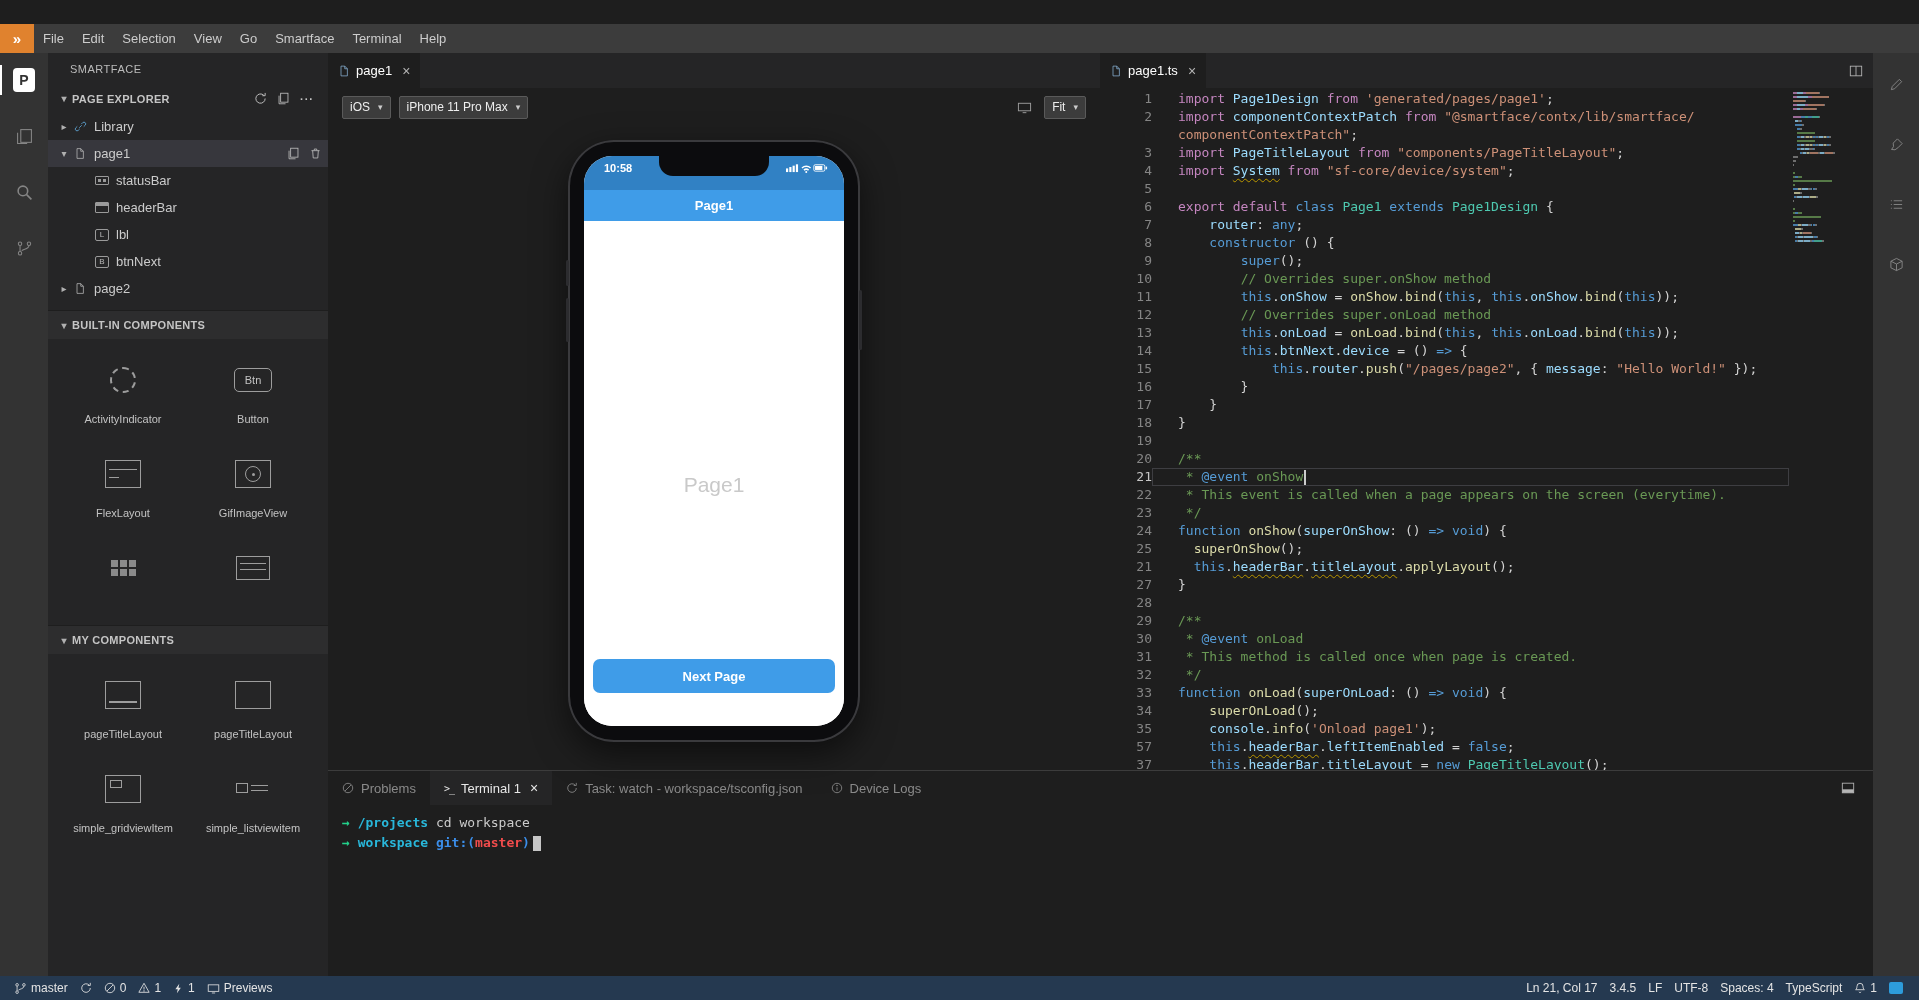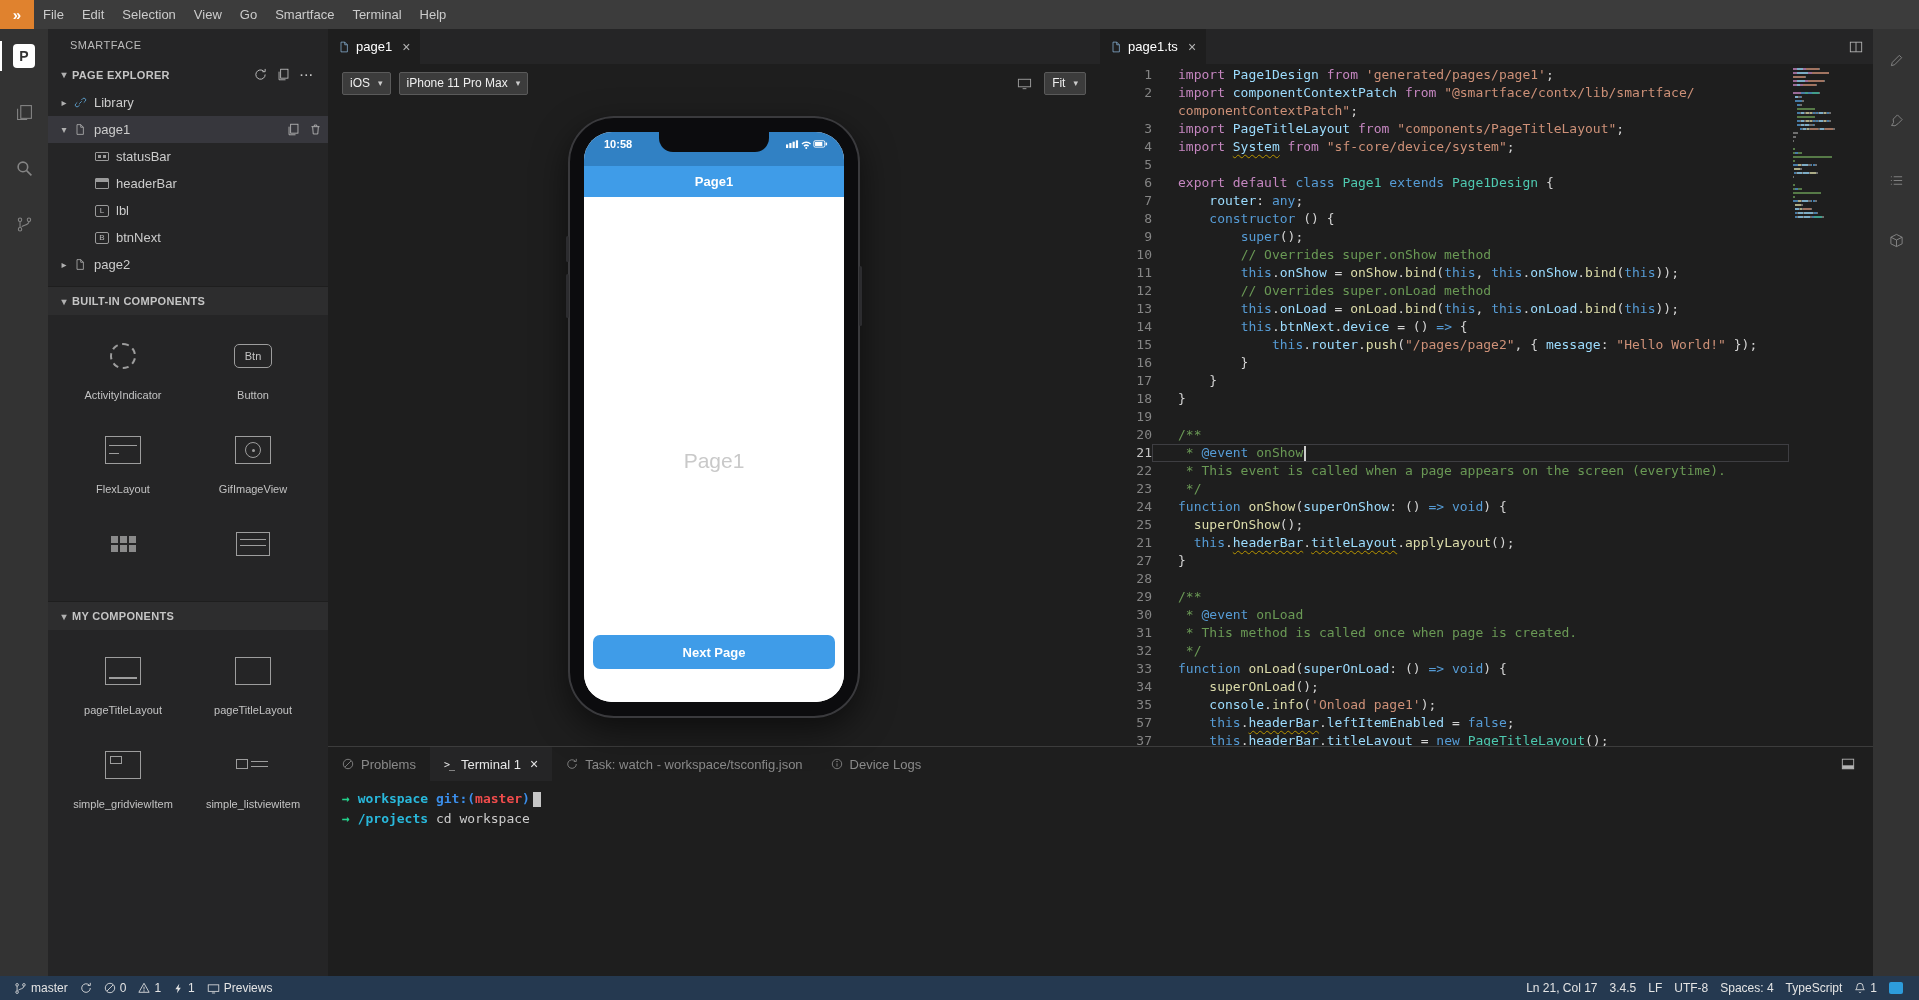--- a/index.html
+++ b/index.html
@@ -1,20 +1,20 @@
 <!DOCTYPE html>
 <html><head>
 <meta charset="utf-8">
 <style>
   * { margin:0; padding:0; box-sizing:border-box; }
   html,body { width:1919px; height:1000px; overflow:hidden; background:#1e1e1e; font-family:"Liberation Sans",sans-serif; }
   .app { width:1919px; height:1000px; display:flex; flex-direction:column; color:#cccccc; font-size:13px; }
 
   
-  .menubar { height:29px; background:#3c3c3c; display:flex; align-items:center; flex:none; }
+  .menubar { height:29px; background:#3c3c3c; display:flex; align-items:center; flex:none;margin-top:24px; }
   .logo { width:34px; height:29px; background:#e0822e; color:#fff; display:flex; align-items:center; justify-content:center; font-weight:bold; font-size:15px; }
   .logo::before { content:"»"; }
   .menu-items { display:flex; height:100%; }
   .menu-item { padding:0 9px; display:flex; align-items:center; color:#cccccc; font-size:13px; cursor:default; }
 
   
   .main { flex:1; display:flex; min-height:0; }
   .activitybar { width:48px; background:#333333; flex:none; display:flex; flex-direction:column; align-items:center; padding-top:10px; gap:22px; }
   .act-icon { width:48px; height:34px; display:flex; align-items:center; justify-content:center; color:#858585; position:relative; }
   .act-icon.active { color:#ffffff; }
@@ -798,22 +798,22 @@
             </div>
           <div class="panel-spacer"></div>
           <span class="tabbar-action">
               <svg viewBox="0 0 16 16" width="14" height="14">
                 <rect x="1.5" y="2.5" width="13" height="11" fill="none" stroke="currentColor"></rect>
                 <path d="M1.5 9.5h13v4h-13z" fill="currentColor"></path>
               </svg>
             </span>
         </div>
         <div class="terminal" id="terminal">
+            <div class="t-line"><span class="tc-green">→ </span><span class="tc-cyan">/projects</span><span class="tc-fg"> cd workspace</span></div>
             <div class="t-line"><span class="tc-green">→ </span><span class="tc-cyan">workspace</span><span class="tc-blue"> git:(</span><span class="tc-red">master</span><span class="tc-blue">)</span><span class="term-cursor"></span></div>
-            <div class="t-line"><span class="tc-green">→ </span><span class="tc-cyan">/projects</span><span class="tc-fg"> cd workspace</span></div>
           </div>
       </div>
     </div>
 
     <div class="rightbar">
       <div class="act-icon">
           <svg viewBox="0 0 16 16" width="15" height="15">
             <path d="M2.5 13.5l1-3.5 7.5-7.5 2.5 2.5-7.5 7.5-3.5 1z" fill="none" stroke="currentColor"></path>
           </svg>
         </div>

